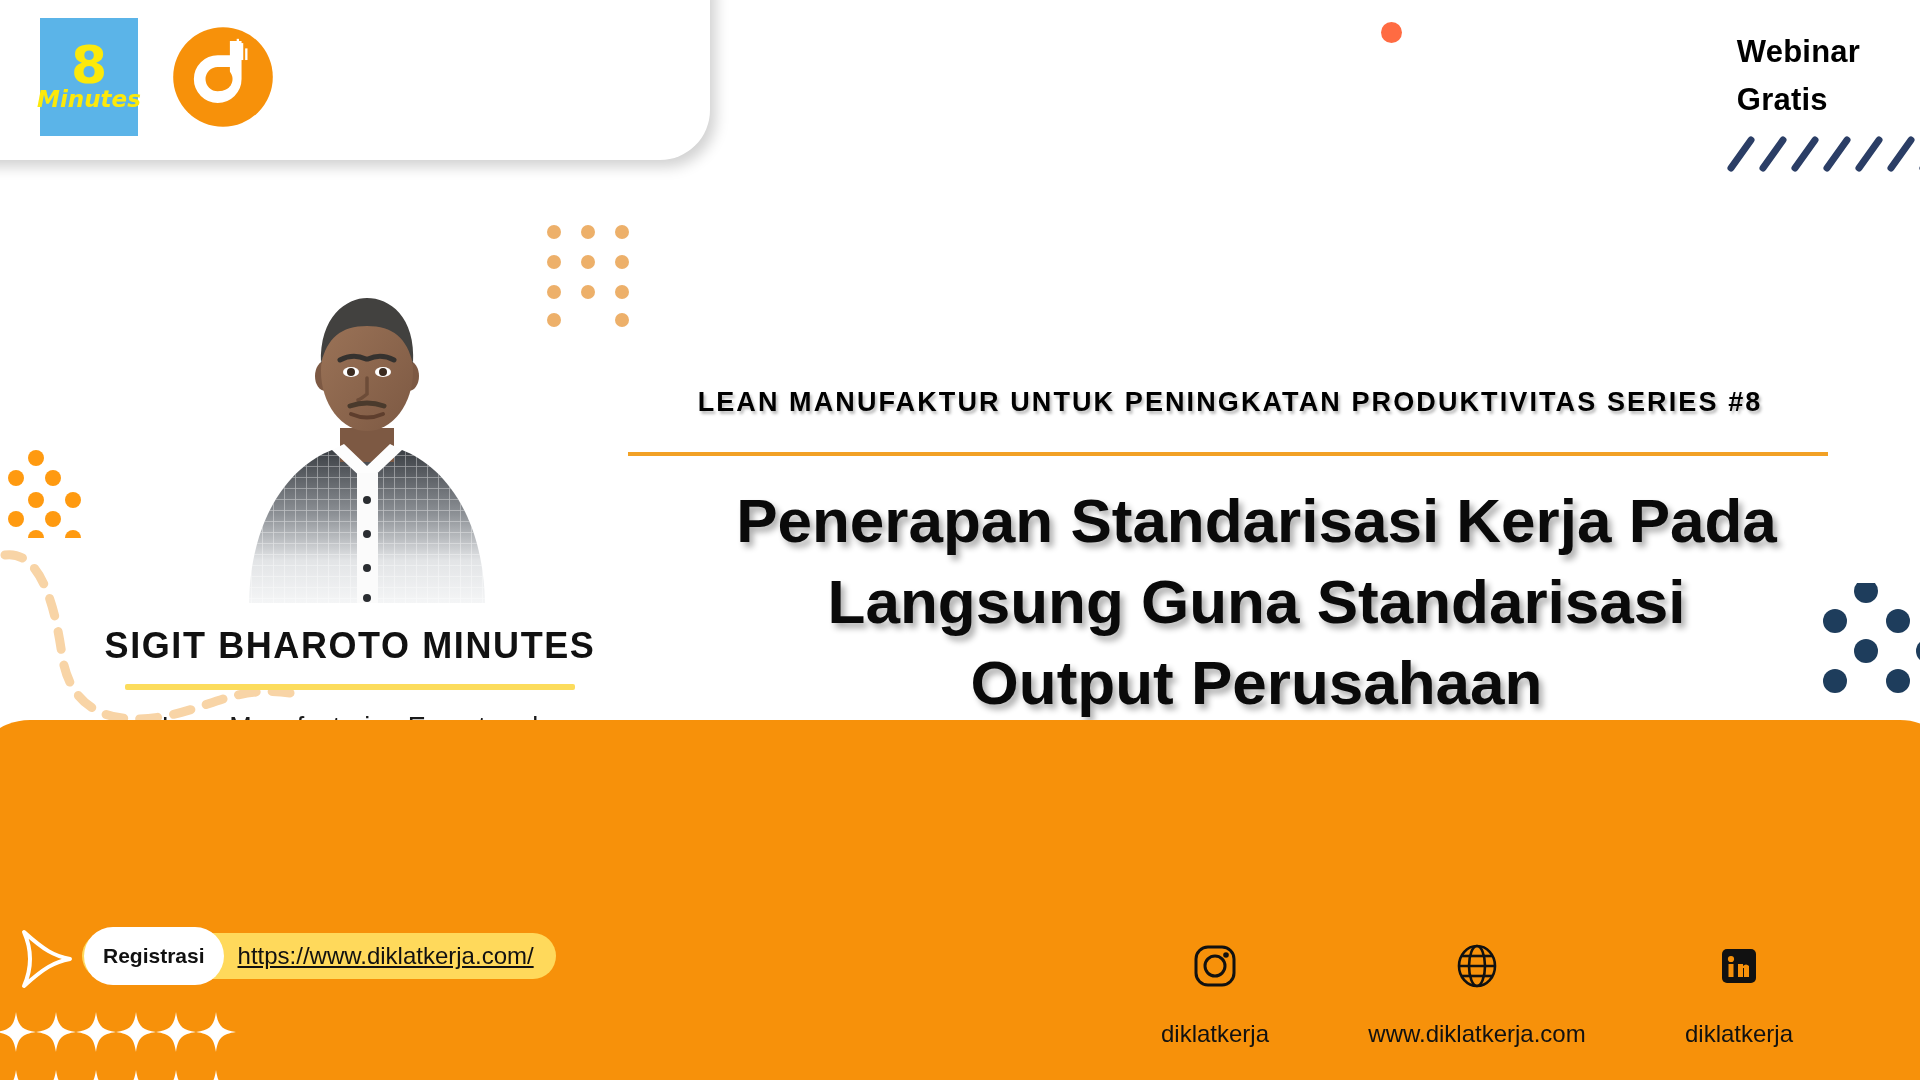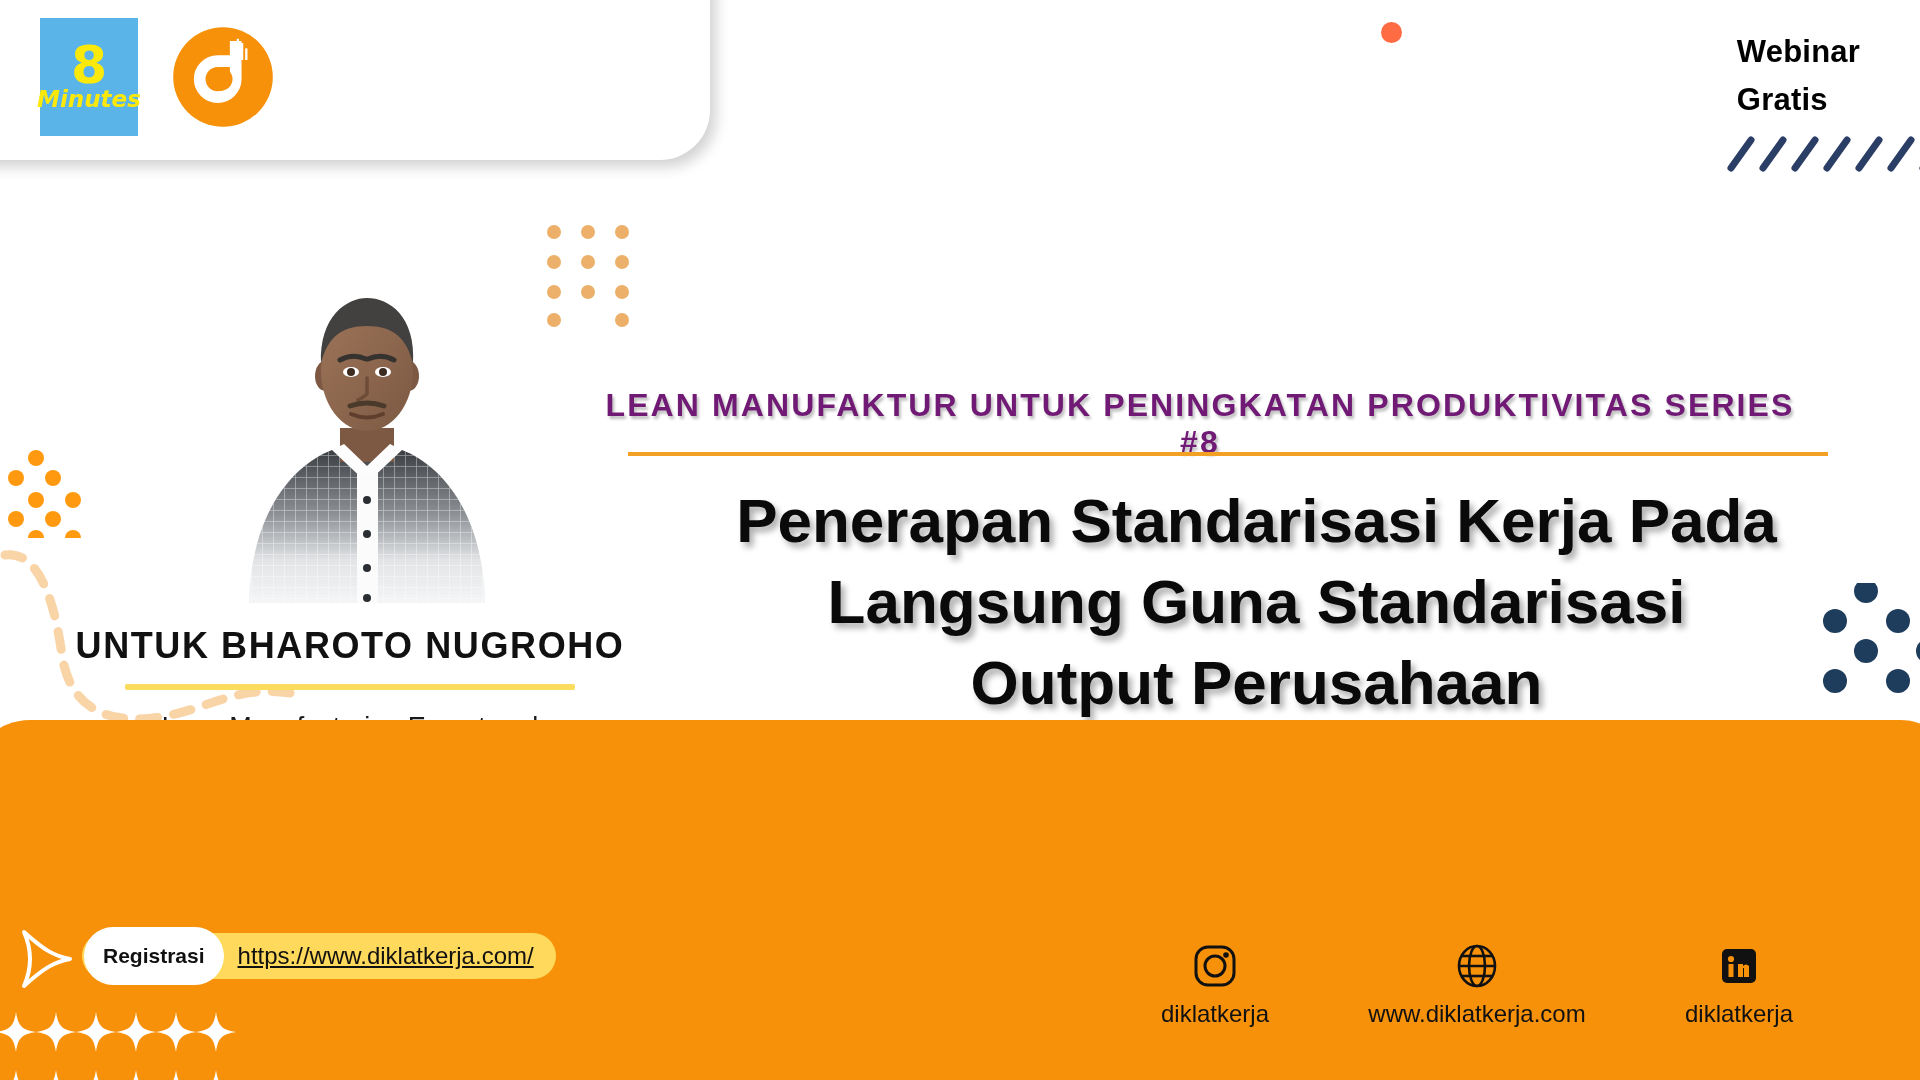--- a/index.html
+++ b/index.html
@@ -177,28 +177,28 @@
   }
   .speaker-role {
     font-size: 27px;
     line-height: 1.33;
     color: #1a1a1a;
   }
 
   
   .subtitle {
     position: absolute;
-    left: 600px;
+    left: 630px;
     top: 387px;
     width: 1200px;
     text-align: center;
-    font-size: 32px;
+    font-size: 27px;
     font-weight: bold;
     letter-spacing: 2.1px;
-    color: #701a75;
+    color: #000000;
     text-shadow: 2px 3px 3px rgba(0,0,0,0.26);
     z-index: 4;
   }
   .subtitle-rule {
     position: absolute;
     left: 628px;
     top: 452px;
     width: 1200px;
     height: 4px;
     background: #F2A125;
@@ -284,21 +284,21 @@
     align-items: center;
     width: 190px;
   }
   .social-ico {
     height: 52px;
     display: flex;
     align-items: center;
     justify-content: center;
   }
   .social-label {
-    margin-top: 8px;
+    margin-top: 28px;
     font-size: 24px;
     color: #111111;
     white-space: nowrap;
   }
 </style>
 </head>
 <body>
 
 <div id="poster">
 
@@ -435,21 +435,21 @@
     <circle cx="176" cy="104" r="4" fill="#3b2b20"></circle>
 
     <path d="M160 110 v16 q-6 5 -9 6" stroke="#6d4c38" stroke-width="3.5" fill="none" stroke-linecap="round"></path>
 
     <path d="M144 146 q16 7 32 0" stroke="#5e3e2d" stroke-width="4" fill="none" stroke-linecap="round"></path>
 
     <path d="M143 138 q17 -6 34 0" stroke="#4a3a2c" stroke-width="5" fill="none" stroke-linecap="round"></path>
   </svg>
 
   <div class="speaker">
-    <div class="speaker-name">UNTUK BHAROTO NUGROHO</div>
+    <div class="speaker-name">SIGIT BHAROTO MINUTES</div>
     <div class="speaker-rule"></div>
     <div class="speaker-role">
       <div>Lean Manufacturing Expert and</div>
       <div>Standardized Work Certified Trainer</div>
       <div>Toyota Motor Manufacturing Indonesia</div>
       <div>(TMMIN) 1996-2020</div>
     </div>
   </div>
 
   <div class="subtitle">LEAN MANUFAKTUR UNTUK PENINGKATAN PRODUKTIVITAS SERIES #8</div>

